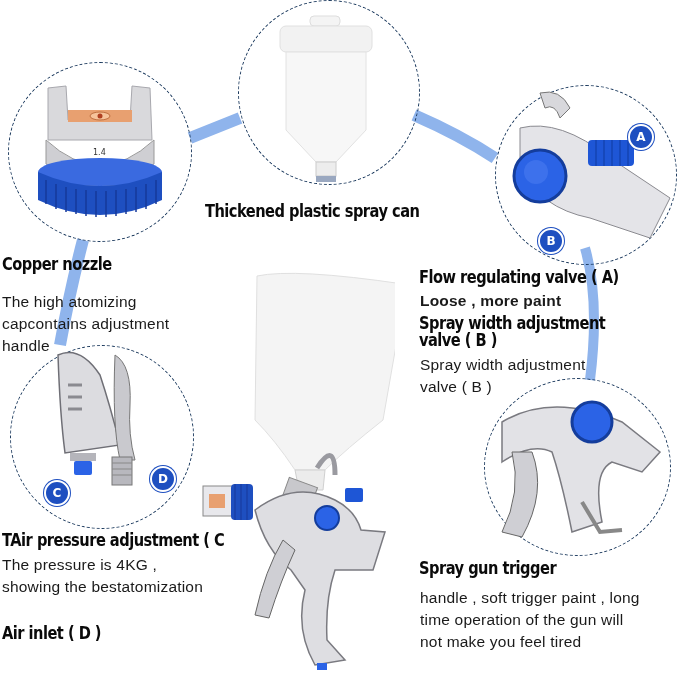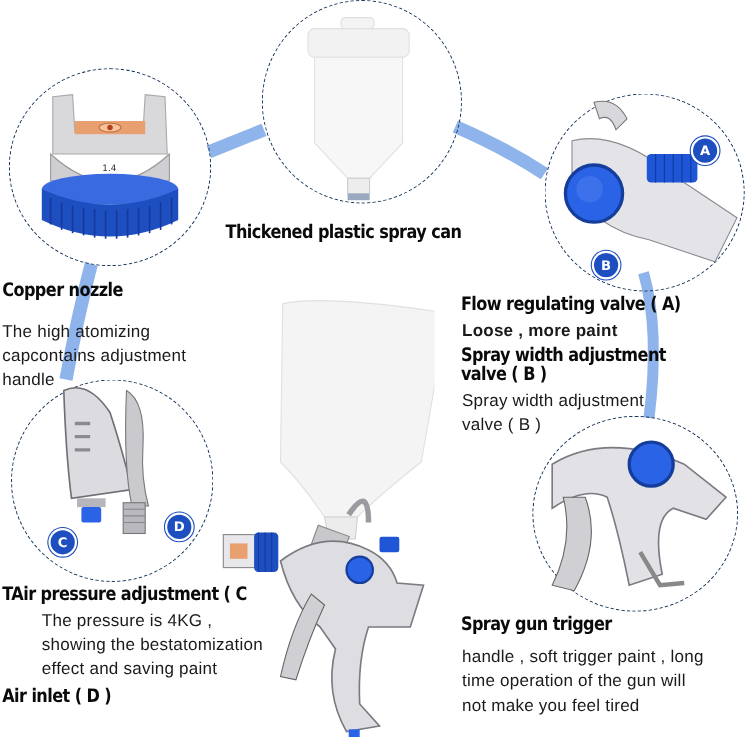--- a/index.html
+++ b/index.html
@@ -146,24 +146,23 @@
 <div class="abs title" style="left:419px;top:315px;line-height:17px;">
   <div>Spray width adjustment</div>
   <div>valve ( B )</div>
 </div>
 <div class="abs desc" style="left:420px;top:354px;">
   <div>Spray width adjustment</div>
   <div>valve ( B )</div>
 </div>
 
 <div class="abs title" style="left:2px;top:531px;">TAir pressure adjustment ( C</div>
-<div class="abs desc" style="left:2px;top:554px;margin-left:36px;">
+<div class="abs desc" style="left:2px;top:554px;">
   <div>The pressure is 4KG ,</div>
   <div>showing the bestatomization</div>
-  <div>effect and saving paint</div>
 </div>
 
 <div class="abs title" style="left:2px;top:624px;">Air inlet ( D )</div>
 <div class="abs desc" style="left:2px;top:646px;margin-top:44px;">Interface G1 / 4</div>
 
 <div class="abs title" style="left:419px;top:559px;">Spray gun trigger</div>
 <div class="abs desc" style="left:420px;top:587px;">
   <div>handle , soft trigger paint , long</div>
   <div>time operation of the gun will</div>
   <div>not make you feel tired</div>

